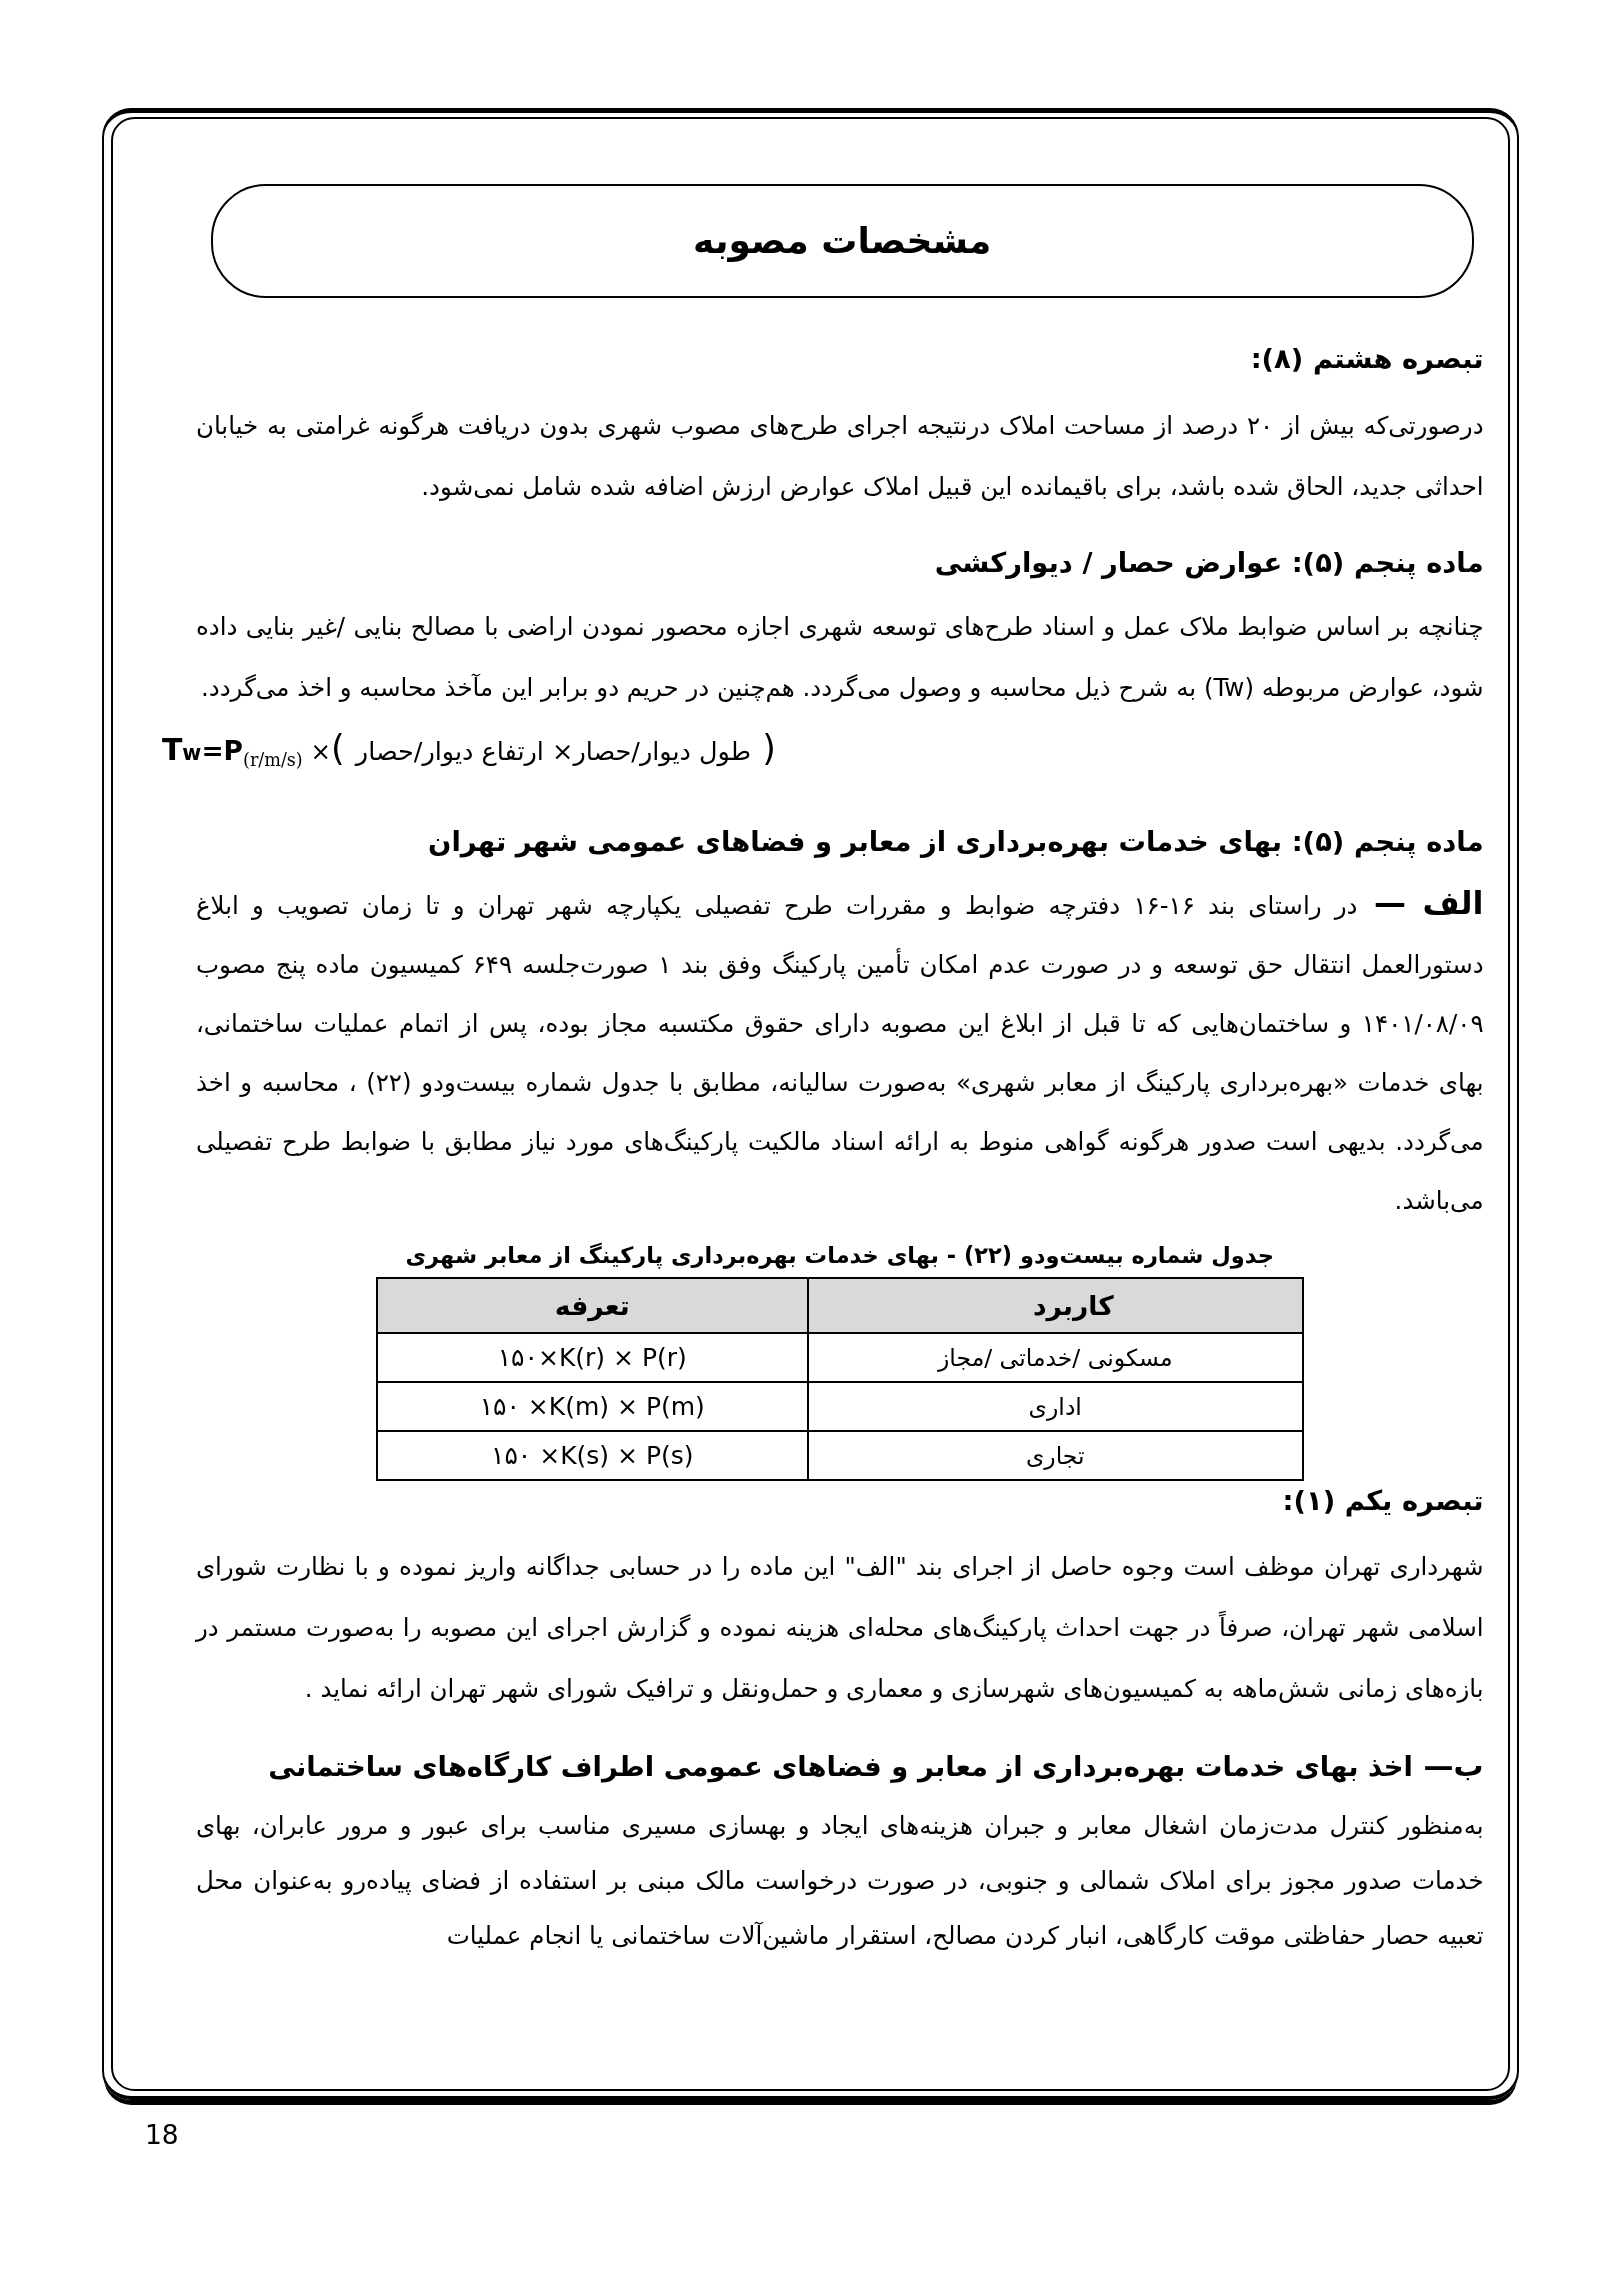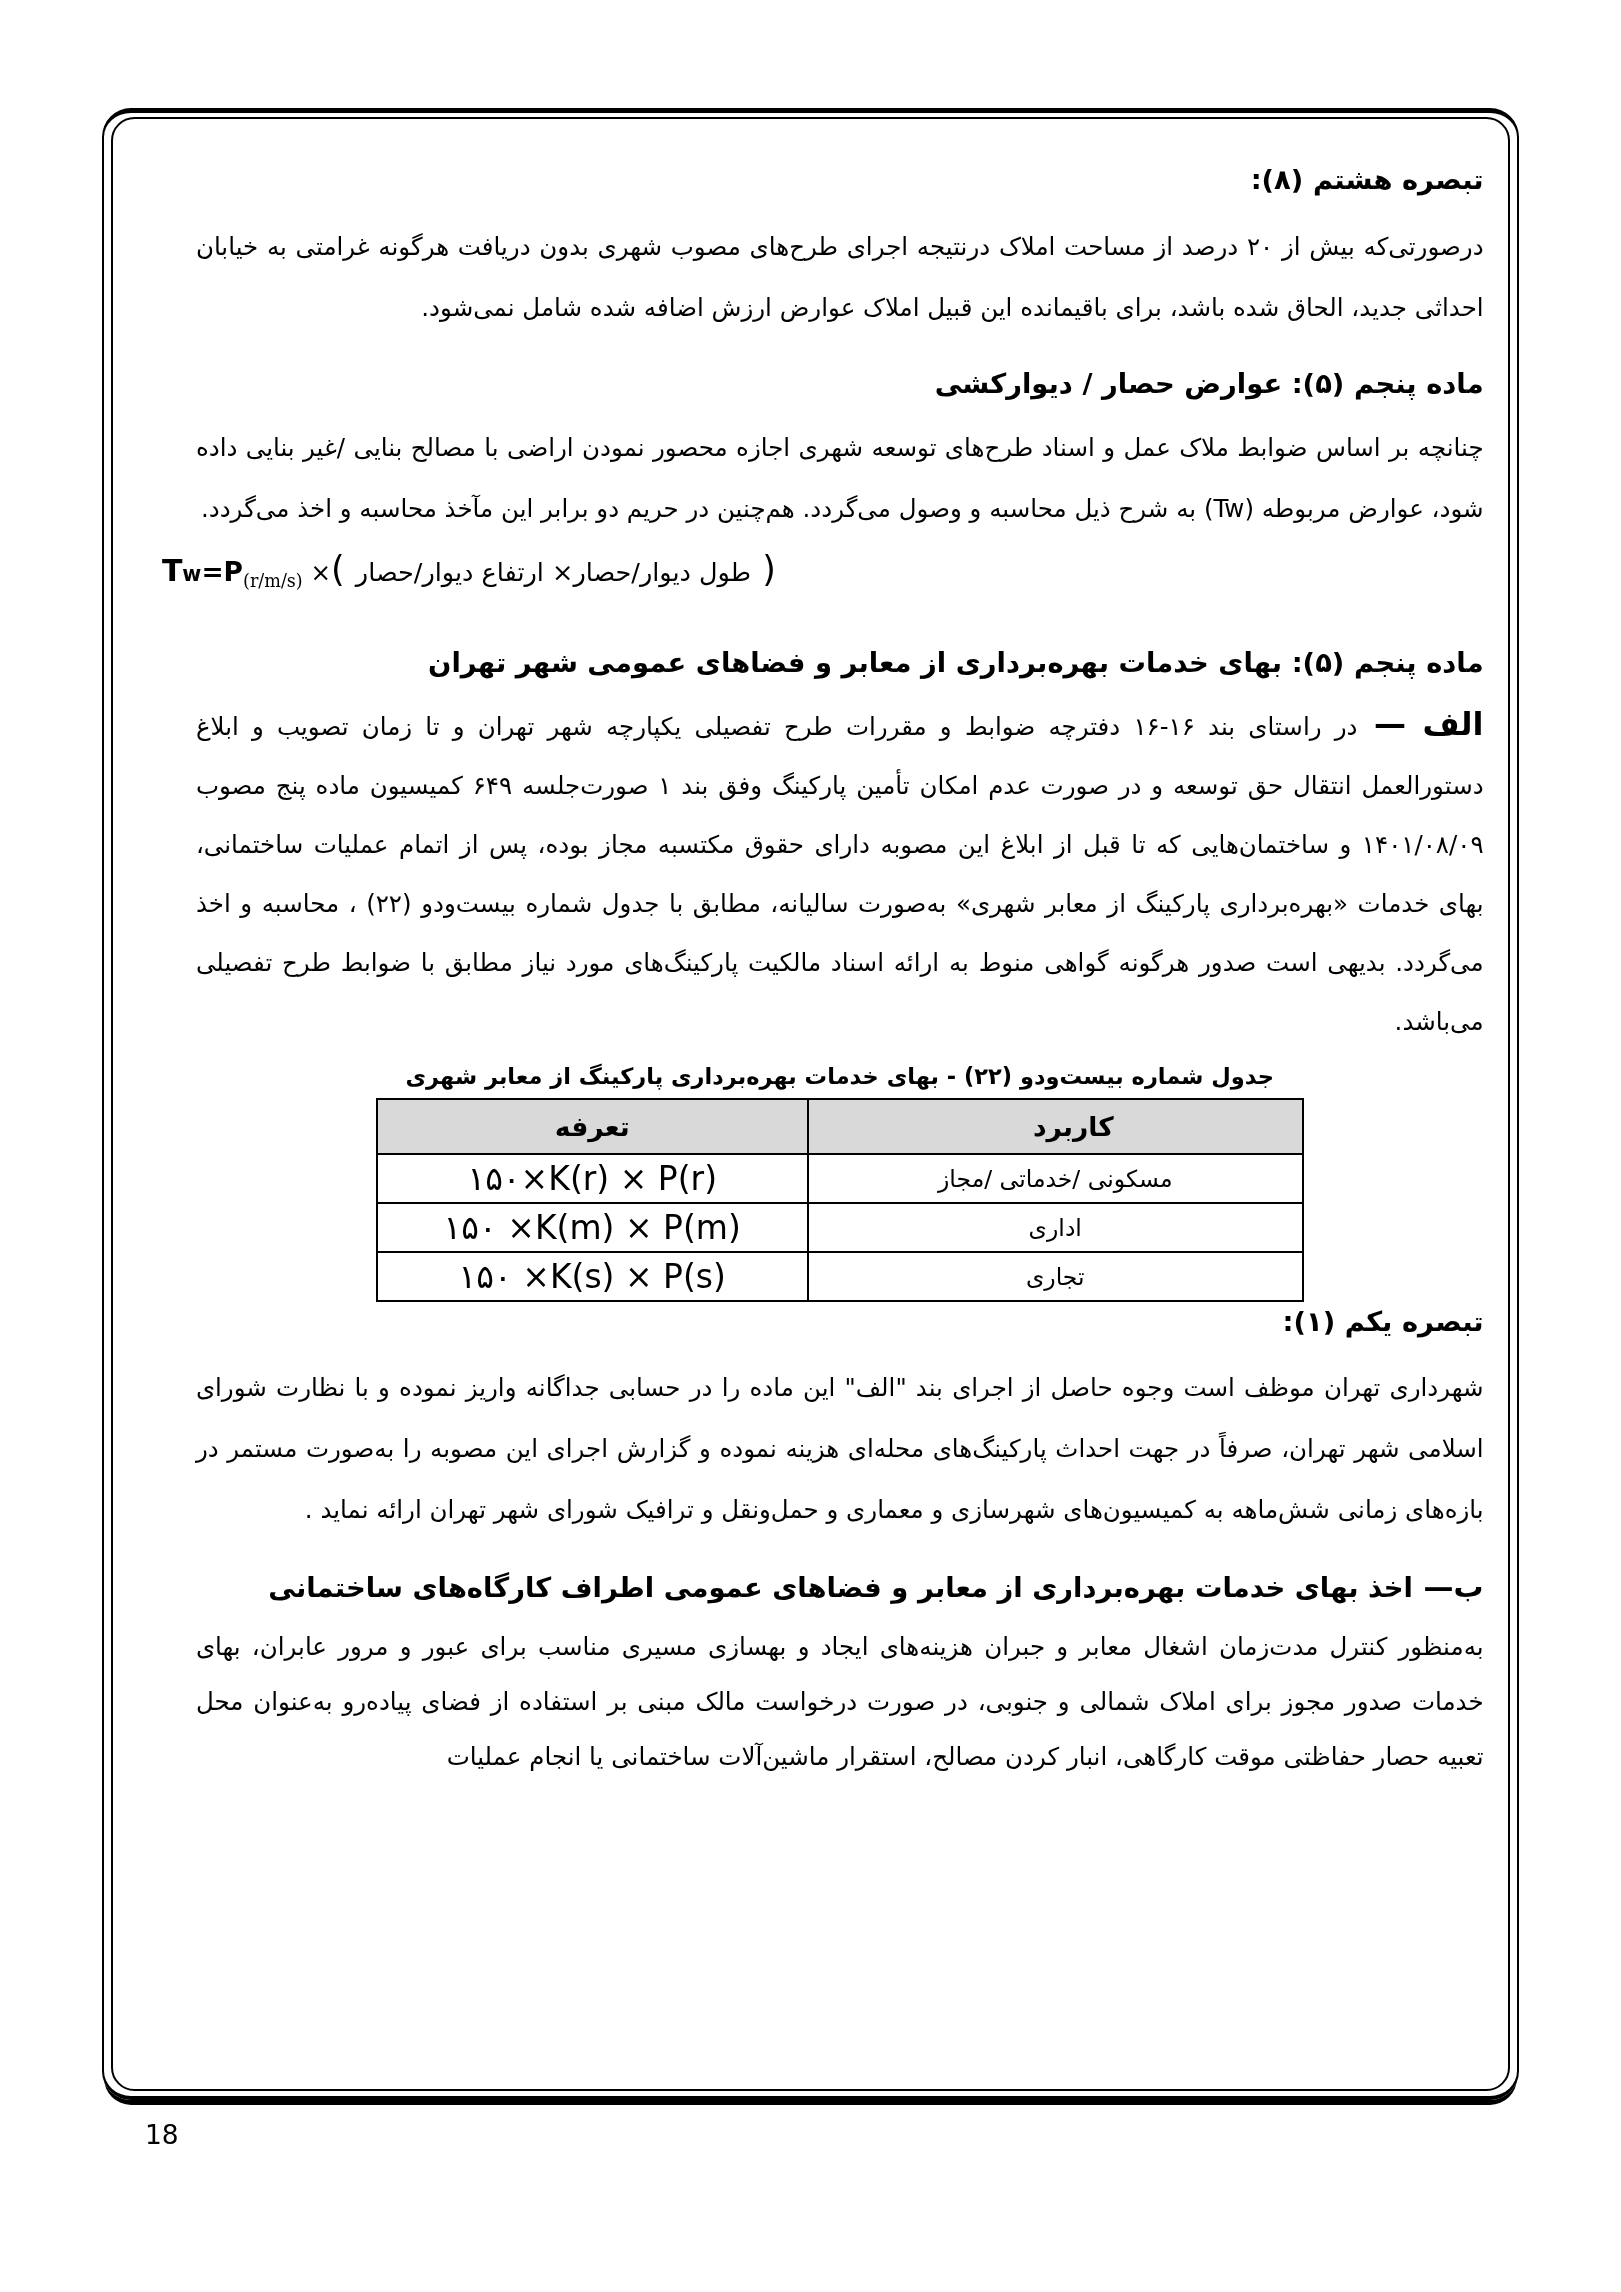--- a/index.html
+++ b/index.html
@@ -76,34 +76,37 @@
   }
   .tariff-table th, .tariff-table td {
     border:2px solid #000; text-align:center; vertical-align:middle;
     overflow:hidden;
   }
   .tariff-table thead th {
     background:var(--hdr-bg, #d9d9d9);
     font-weight:bold; font-size:26.5px; height:51px;
   }
   .tariff-table td { height:45px; font-size:23.5px; }
-  .tariff-table td.cell-tariff { direction:ltr; font-size:33px; }
+  .tariff-table td.cell-tariff { direction:ltr; font-size:25px; }
   .col-use    { width:455px;padding-left:37px; }
   .col-tariff { width:427px; }
   .page-number {
     position:absolute; left:145px; top:2119px;
     font-size:26.5px; direction:rtl;
   }
 </style>
 </head>
 <body>
 
 <div class="frame-outer">
   <div class="frame-inner">
 
+    <div class="title-box">
+      <span>مشخصات مصوبه</span>
+    </div>
 
     <div class="sec-heading h-note8">تبصره هشتم (۸):</div>
     <p class="body p-note8">درصورتی‌که بیش از ۲۰ درصد از مساحت املاک درنتیجه اجرای طرح‌های مصوب شهری بدون دریافت هرگونه غرامتی به خیابان احداثی جدید، الحاق شده باشد، برای باقیمانده این قبیل املاک عوارض ارزش اضافه شده شامل نمی‌شود.</p>
 
     <div class="sec-heading h-art5wall">ماده پنجم (۵): عوارض حصار / دیوارکشی</div>
     <p class="body p-art5wall">چنانچه بر اساس ضوابط ملاک عمل و اسناد طرح‌های توسعه شهری اجازه محصور نمودن اراضی با مصالح بنایی /غیر بنایی داده شود، عوارض مربوطه (Tw) به شرح ذیل محاسبه و وصول می‌گردد.  هم‌چنین در حریم دو برابر این مآخذ محاسبه و اخذ می‌گردد.</p>
 
     <div class="formula" dir="ltr"><span class="f-t">T</span><span class="f-w">w</span><span class="f-eq">=P</span><sub class="f-sub">(r/m/s)</sub><span class="f-times"> ×</span><span class="f-paren">( </span><span class="f-inner" dir="rtl">طول دیوار/حصار× ارتفاع دیوار/حصار</span><span class="f-paren"> )</span></div>
 
     <div class="sec-heading h-art5serv">ماده پنجم (۵): بهای خدمات  بهره‌برداری از معابر و فضاهای عمومی شهر تهران</div>

